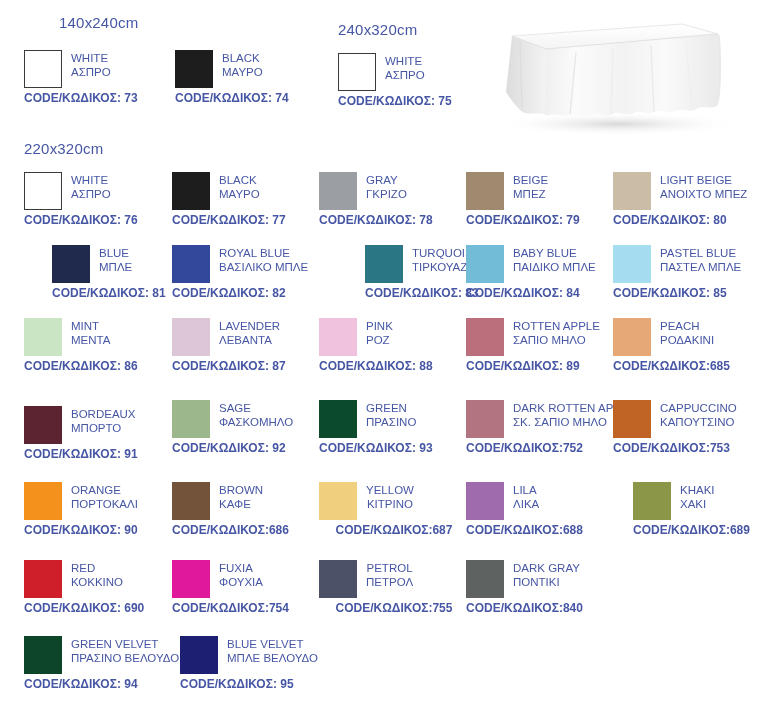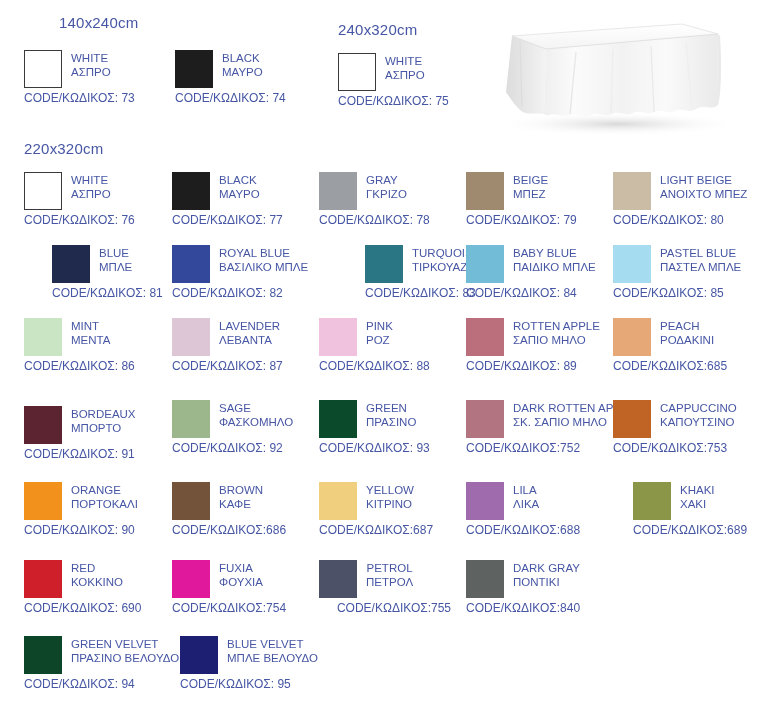--- a/index.html
+++ b/index.html
@@ -42,20 +42,21 @@
     color:#4656a4;
     padding-top:2px;
     white-space:nowrap;
   }
   .names .gr{display:block;}
   .code{
     font-size:12px;
     color:#4656a4;
     margin-top:3px;
     white-space:nowrap;
+    font-weight:bold;
   }
 
   
   .cloth-wrap{
     position:absolute;
     left:470px;top:6px;
     width:286px;height:140px;
   }
   .cloth-wrap svg{display:block;}
 </style>
@@ -365,21 +366,21 @@
     <div class="item" style="left: 172px; top: 482px;">
       <div class="row">
         <div class="chip" style="background: rgb(115, 84, 58);"></div>
         <div class="names">
           <span class="gr">BROWN</span>
           <span class="gr">ΚΑΦΕ</span>
         </div>
       </div>
       <div class="code">CODE/ΚΩΔΙΚΟΣ:686</div>
     </div>
-    <div class="item" style="left: 319px; top: 482px;">
+    <div class="item" style="left: 319px; top: 482px; text-align: center;">
       <div class="row">
         <div class="chip" style="background: rgb(240, 208, 126);"></div>
         <div class="names">
           <span class="gr">YELLOW</span>
           <span class="gr">ΚΙΤΡΙΝΟ</span>
         </div>
       </div>
       <div class="code">CODE/ΚΩΔΙΚΟΣ:687</div>
     </div>
     <div class="item" style="left: 466px; top: 482px;">

